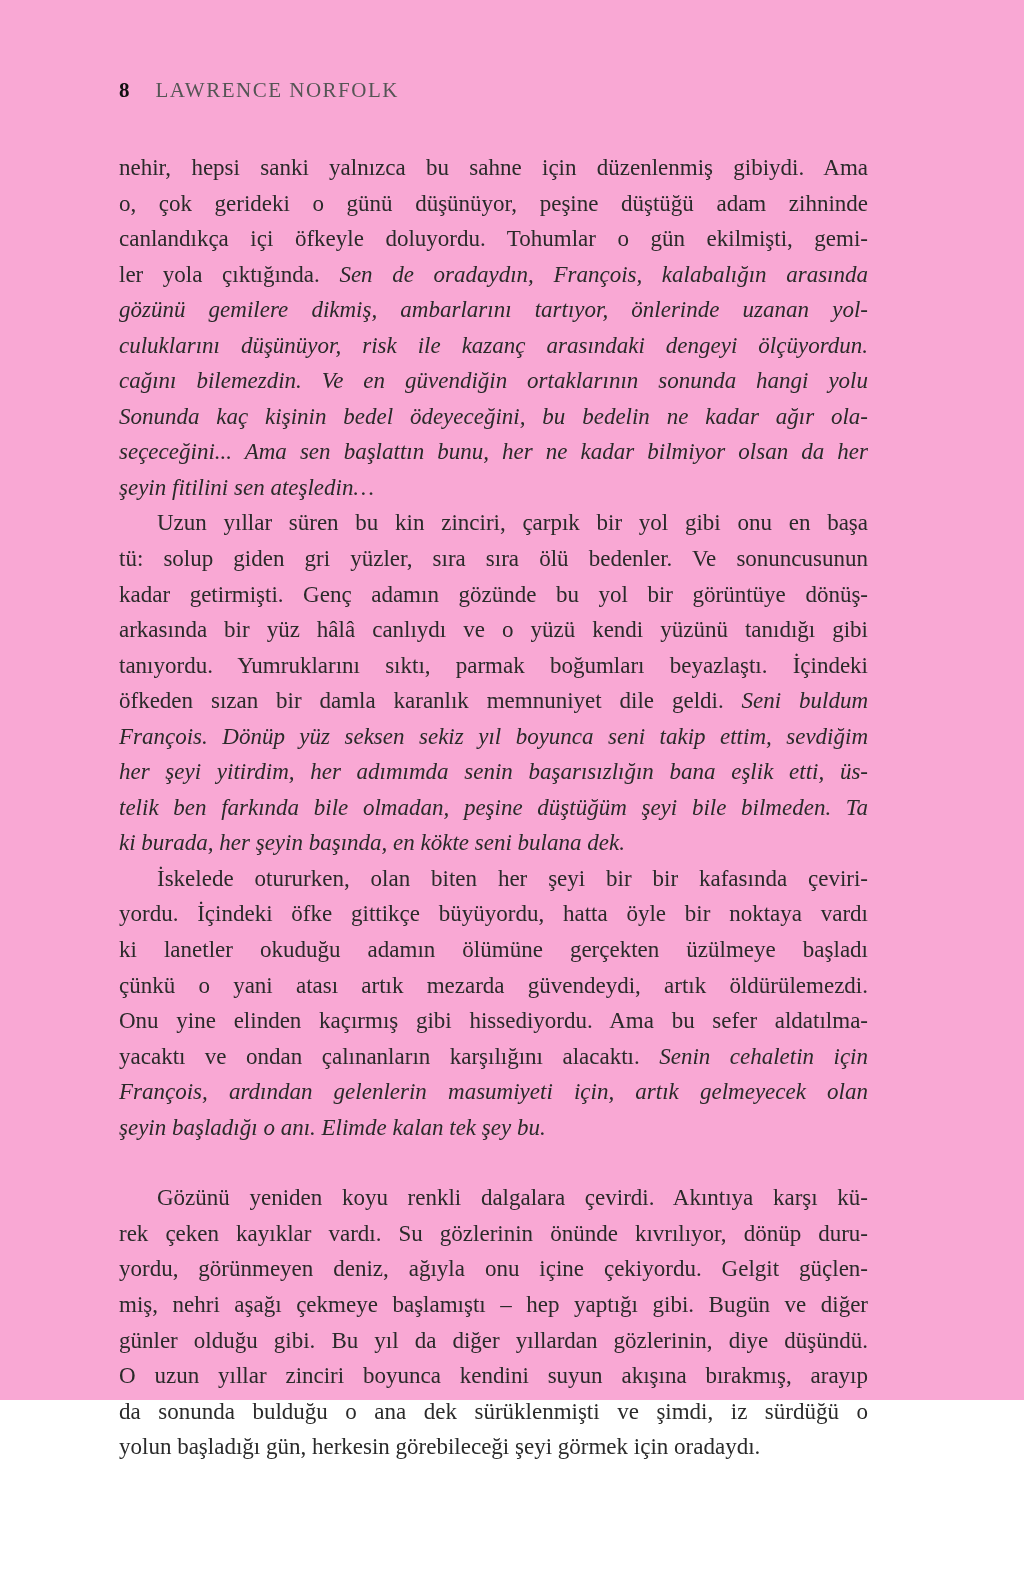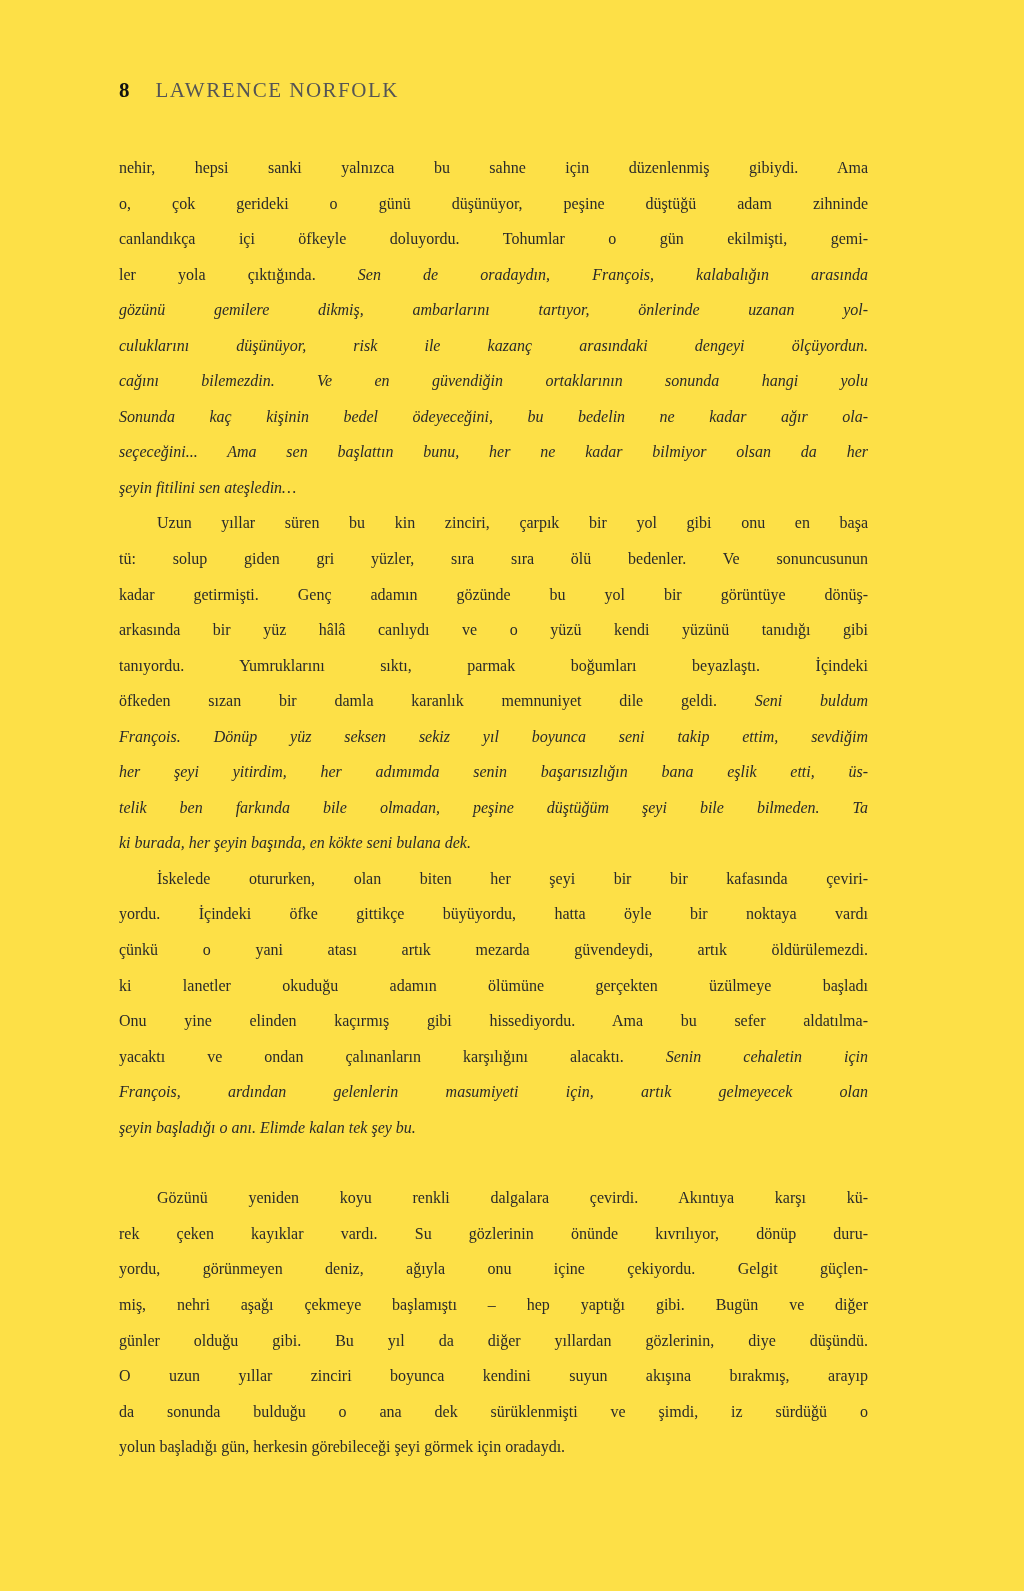--- a/index.html
+++ b/index.html
@@ -1,20 +1,20 @@
 <!DOCTYPE html>
 <html><head>
 <meta charset="utf-8">
 <style>
   html, body { margin:0; padding:0; background:#ffffff; }
   body { width:1024px; height:1591px; position:relative; overflow:hidden; }
-  .page { position:absolute; left:0; top:0; width:1024px; height:1591px; background:#fde047; }
+  .page { position:absolute; left:0; top:0; width:1024px; height:1400px; background:#f9a8d4; }
   .running-head { position:absolute; left:119px; top:78px; font-family:"Liberation Serif", "DejaVu Serif", serif; font-size:21px; color:#555; letter-spacing:1.5px; }
   .running-head .num { color:#111; font-weight:bold; margin-right:26px; letter-spacing:0; }
-  .body { position:absolute; left:119px; top:150px; width:749px; font-family:"Liberation Serif", "DejaVu Serif", serif; font-size:16px; line-height:35.55px; color:#2a2a2a; text-align:justify; hyphens:manual; }
+  .body { position:absolute; left:119px; top:150px; width:749px; font-family:"Liberation Serif", "DejaVu Serif", serif; font-size:23px; line-height:35.55px; color:#2a2a2a; text-align:justify; hyphens:manual; }
   .line { display:block; text-align:justify; text-align-last:justify; white-space:nowrap; }
   .line.last { text-align-last:left; }
   .line span { white-space:normal; }
   i { font-style:italic; }
 </style>
 </head>
 <body>
 
 <div class="page">
   <div class="running-head">
@@ -41,22 +41,22 @@
         <div class="line"><span><span>tanıyordu. Yumruklarını sıktı, parmak boğumları beyazlaştı. İçindeki</span></span></div>
         <div class="line"><span><span>öfkeden sızan bir damla karanlık memnuniyet dile geldi. </span><i>Seni buldum</i></span></div>
         <div class="line"><span><i>François. Dönüp yüz seksen sekiz yıl boyunca seni takip ettim, sevdiğim</i></span></div>
         <div class="line"><span><i>her şeyi yitirdim, her adımımda senin başarısızlığın bana eşlik etti, üs-</i></span></div>
         <div class="line"><span><i>telik ben farkında bile olmadan, peşine düştüğüm şeyi bile bilmeden. Ta</i></span></div>
         <div class="line last"><span><i>ki burada, her şeyin başında, en kökte seni bulana dek.</i></span></div>
       </div>
       <div>
         <div class="line" style="padding-left: 38px;"><span><span>İskelede otururken, olan biten her şeyi bir bir kafasında çeviri-</span></span></div>
         <div class="line"><span><span>yordu. İçindeki öfke gittikçe büyüyordu, hatta öyle bir noktaya vardı</span></span></div>
+        <div class="line"><span><span>ki lanetler okuduğu adamın ölümüne gerçekten üzülmeye başladı</span></span></div>
         <div class="line"><span><span>çünkü o yani atası artık mezarda güvendeydi, artık öldürülemezdi.</span></span></div>
-        <div class="line"><span><span>ki lanetler okuduğu adamın ölümüne gerçekten üzülmeye başladı</span></span></div>
         <div class="line"><span><span>Onu yine elinden kaçırmış gibi hissediyordu. Ama bu sefer aldatılma-</span></span></div>
         <div class="line"><span><span>yacaktı ve ondan çalınanların karşılığını alacaktı. </span><i>Senin cehaletin için</i></span></div>
         <div class="line"><span><i>François, ardından gelenlerin masumiyeti için, artık gelmeyecek olan</i></span></div>
         <div class="line last"><span><i>şeyin başladığı o anı. Elimde kalan tek şey bu.</i></span></div>
       </div>
       <div>
         <div class="line" style="padding-left: 38px; margin-top: 35px;"><span><span>Gözünü yeniden koyu renkli dalgalara çevirdi. Akıntıya karşı kü-</span></span></div>
         <div class="line"><span><span>rek çeken kayıklar vardı. Su gözlerinin önünde kıvrılıyor, dönüp duru-</span></span></div>
         <div class="line"><span><span>yordu, görünmeyen deniz, ağıyla onu içine çekiyordu. Gelgit güçlen-</span></span></div>
         <div class="line"><span><span>miş, nehri aşağı çekmeye başlamıştı – hep yaptığı gibi. Bugün ve diğer</span></span></div>

